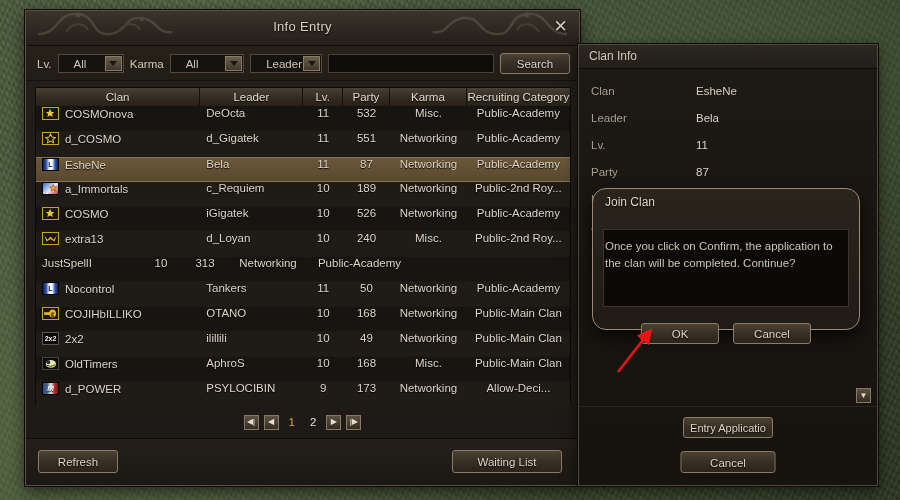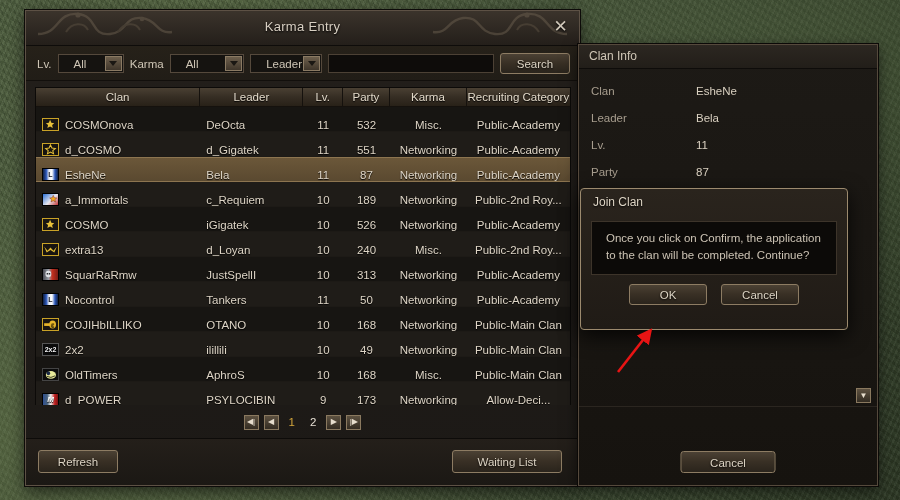--- a/index.html
+++ b/index.html
@@ -112,21 +112,21 @@
   .th:last-child{border-right:none;}
   .c-clan{width:167px;}
   .c-leader{width:105px;}
   .c-lv{width:40px;}
   .c-party{width:48px;}
   .c-karma{width:78px;}
   .c-cat{width:105px;}
 
   .tbody{height:298px;overflow:hidden;}
   .trow{
-    display:flex;height:25px;align-items:flex-end;
+    display:flex;height:25px;align-items:flex-start;
     border-bottom:1px solid #1d1a16;box-sizing:border-box;cursor:pointer;
   }
   .trow:nth-child(odd){background:#171512;}
   .trow:nth-child(even){background:#1f1c18;}
   .trow.sel{
     background:linear-gradient(180deg,#6b5739 0%,#5a4930 100%);
     border-top:1px solid #8d7550;border-bottom:1px solid #8d7550;
   }
   .td{
     font-size:11.5px;color:#ded5c6;box-sizing:border-box;
@@ -199,29 +199,29 @@
     width:90px;height:21px;line-height:19px;font-size:11px;
     overflow:hidden;white-space:nowrap;
   }
   #ci-cancel-btn{
     position:absolute;left:50%;transform:translateX(-50%);top:44px;
     width:95px;height:22px;line-height:20px;
   }
 
   
   #join-modal{
-    position:absolute;left:580px;top:188px;width:268px;height:142px;
+    position:absolute;left:592px;top:188px;width:268px;height:142px;
     background:linear-gradient(180deg,#2a241d 0%,#201b16 100%);
-    border:1px solid #9c8a6e;border-radius:4px;box-sizing:border-box;
+    border:1px solid #9c8a6e;border-radius:14px;box-sizing:border-box;
     box-shadow:0 6px 20px rgba(0,0,0,.8);
   }
   .m-title{padding:6px 0 4px 12px;color:#ddd4c4;font-size:12px;text-shadow:0 1px 2px #000;}
   .m-body{
-    margin:8px 10px;height:54px;background:#0c0a08;border:1px solid #3d342a;
-    box-sizing:border-box;padding:8px 14px;
+    margin:16px 10px;height:78px;background:#0c0a08;border:1px solid #3d342a;
+    box-sizing:border-box;padding:8px 1px;
     color:#ccc3b4;font-size:11.5px;line-height:17px;
   }
   .m-btns{display:flex;justify-content:center;gap:14px;margin-top:9px;}
   .m-btns .btn{width:78px;height:21px;line-height:19px;}
 
   
   #red-arrow{position:absolute;left:600px;top:310px;width:80px;height:80px;pointer-events:none;}
 </style>
 </head>
 <body>
@@ -236,21 +236,21 @@
       <path d="M34 28 C40 18 52 18 56 26" fill="none" stroke="#5c5142" stroke-width="2"></path>
       <path d="M86 28 C92 18 104 18 108 26" fill="none" stroke="#5c5142" stroke-width="2"></path>
       <circle cx="46" cy="11" r="2.6" fill="#6b5f4f"></circle>
       <circle cx="110" cy="15" r="2.3" fill="#6b5f4f"></circle>
     </svg>
     <svg class="flourish right" viewBox="0 0 170 44">
       <path d="M6 30 C28 30 24 8 46 10 C66 12 58 32 78 30 C96 28 92 12 110 14 C126 16 124 30 140 28" fill="none" stroke="#6b5f4f" stroke-width="2.4"></path>
       <path d="M34 28 C40 18 52 18 56 26" fill="none" stroke="#5c5142" stroke-width="2"></path>
       <circle cx="46" cy="11" r="2.6" fill="#6b5f4f"></circle>
     </svg>
-    <div class="title-text">Karma Entry</div>
+    <div class="title-text">Info Entry</div>
     <div class="close-btn">✕</div>
   </div>
 
   <div class="filters">
     <span class="flabel">Lv.</span>
     <div class="select" id="sel-lv">
       <span class="val">All</span>
       <span class="arrow">
           <i></i>
         </span>
@@ -354,28 +354,20 @@
               </svg></div>
             <span>extra13</span>
           </div>
           <div class="td c-leader">d_Loyan</div>
           <div class="td c-lv">10</div>
           <div class="td c-party">240</div>
           <div class="td c-karma">Misc.</div>
           <div class="td c-cat">Public-2nd Roy...</div>
         </div>
         <div class="trow">
-          <div class="td c-clan">
-            <div class="crest" style="background:linear-gradient(90deg,#4a4a52 0%,#9aa0a8 38%,#c23020 62%,#7a1c14 100%)"><svg viewBox="0 0 17 13" width="15" height="11">
-                <ellipse cx="6" cy="6" rx="3.4" ry="3.8" fill="#dfe2e6"></ellipse>
-                <circle cx="4.8" cy="5.6" r="1" fill="#1a1a1e"></circle>
-                <circle cx="7.3" cy="5.6" r="1" fill="#1a1a1e"></circle>
-              </svg></div>
-            <span>SquarRaRmw</span>
-          </div>
           <div class="td c-leader">JustSpellI</div>
           <div class="td c-lv">10</div>
           <div class="td c-party">313</div>
           <div class="td c-karma">Networking</div>
           <div class="td c-cat">Public-Academy</div>
         </div>
         <div class="trow">
           <div class="td c-clan">
             <div class="crest" style="background:linear-gradient(90deg,#12203f 0%,#2a56b8 22%,#e9edf5 40%,#ffffff 60%,#2a56b8 80%,#12203f 100%);color:#0a1020;text-shadow:0 0 1px #fff">L</div>
             <span>Nocontrol</span>
@@ -479,20 +471,21 @@
         <span class="ci-k">Karma</span>
         <span class="ci-v">Networking</span>
       </div>
       <div class="ci-row">
         <span class="ci-k">Application</span>
         <span class="ci-v">Public-Academy</span>
       </div>
       <div class="ci-scroll-down">▼</div>
   </div>
   <div class="ci-foot">
+    <button class="btn" id="entry-app-btn">Entry Applicatio</button>
     <button class="btn" id="ci-cancel-btn">Cancel</button>
   </div>
 </div>
 
 <div id="join-modal">
   <div class="m-title">Join Clan</div>
   <div class="m-body">Once you click on Confirm, the application to the clan will be completed. Continue?</div>
   <div class="m-btns">
     <button class="btn">OK</button>
     <button class="btn">Cancel</button>

